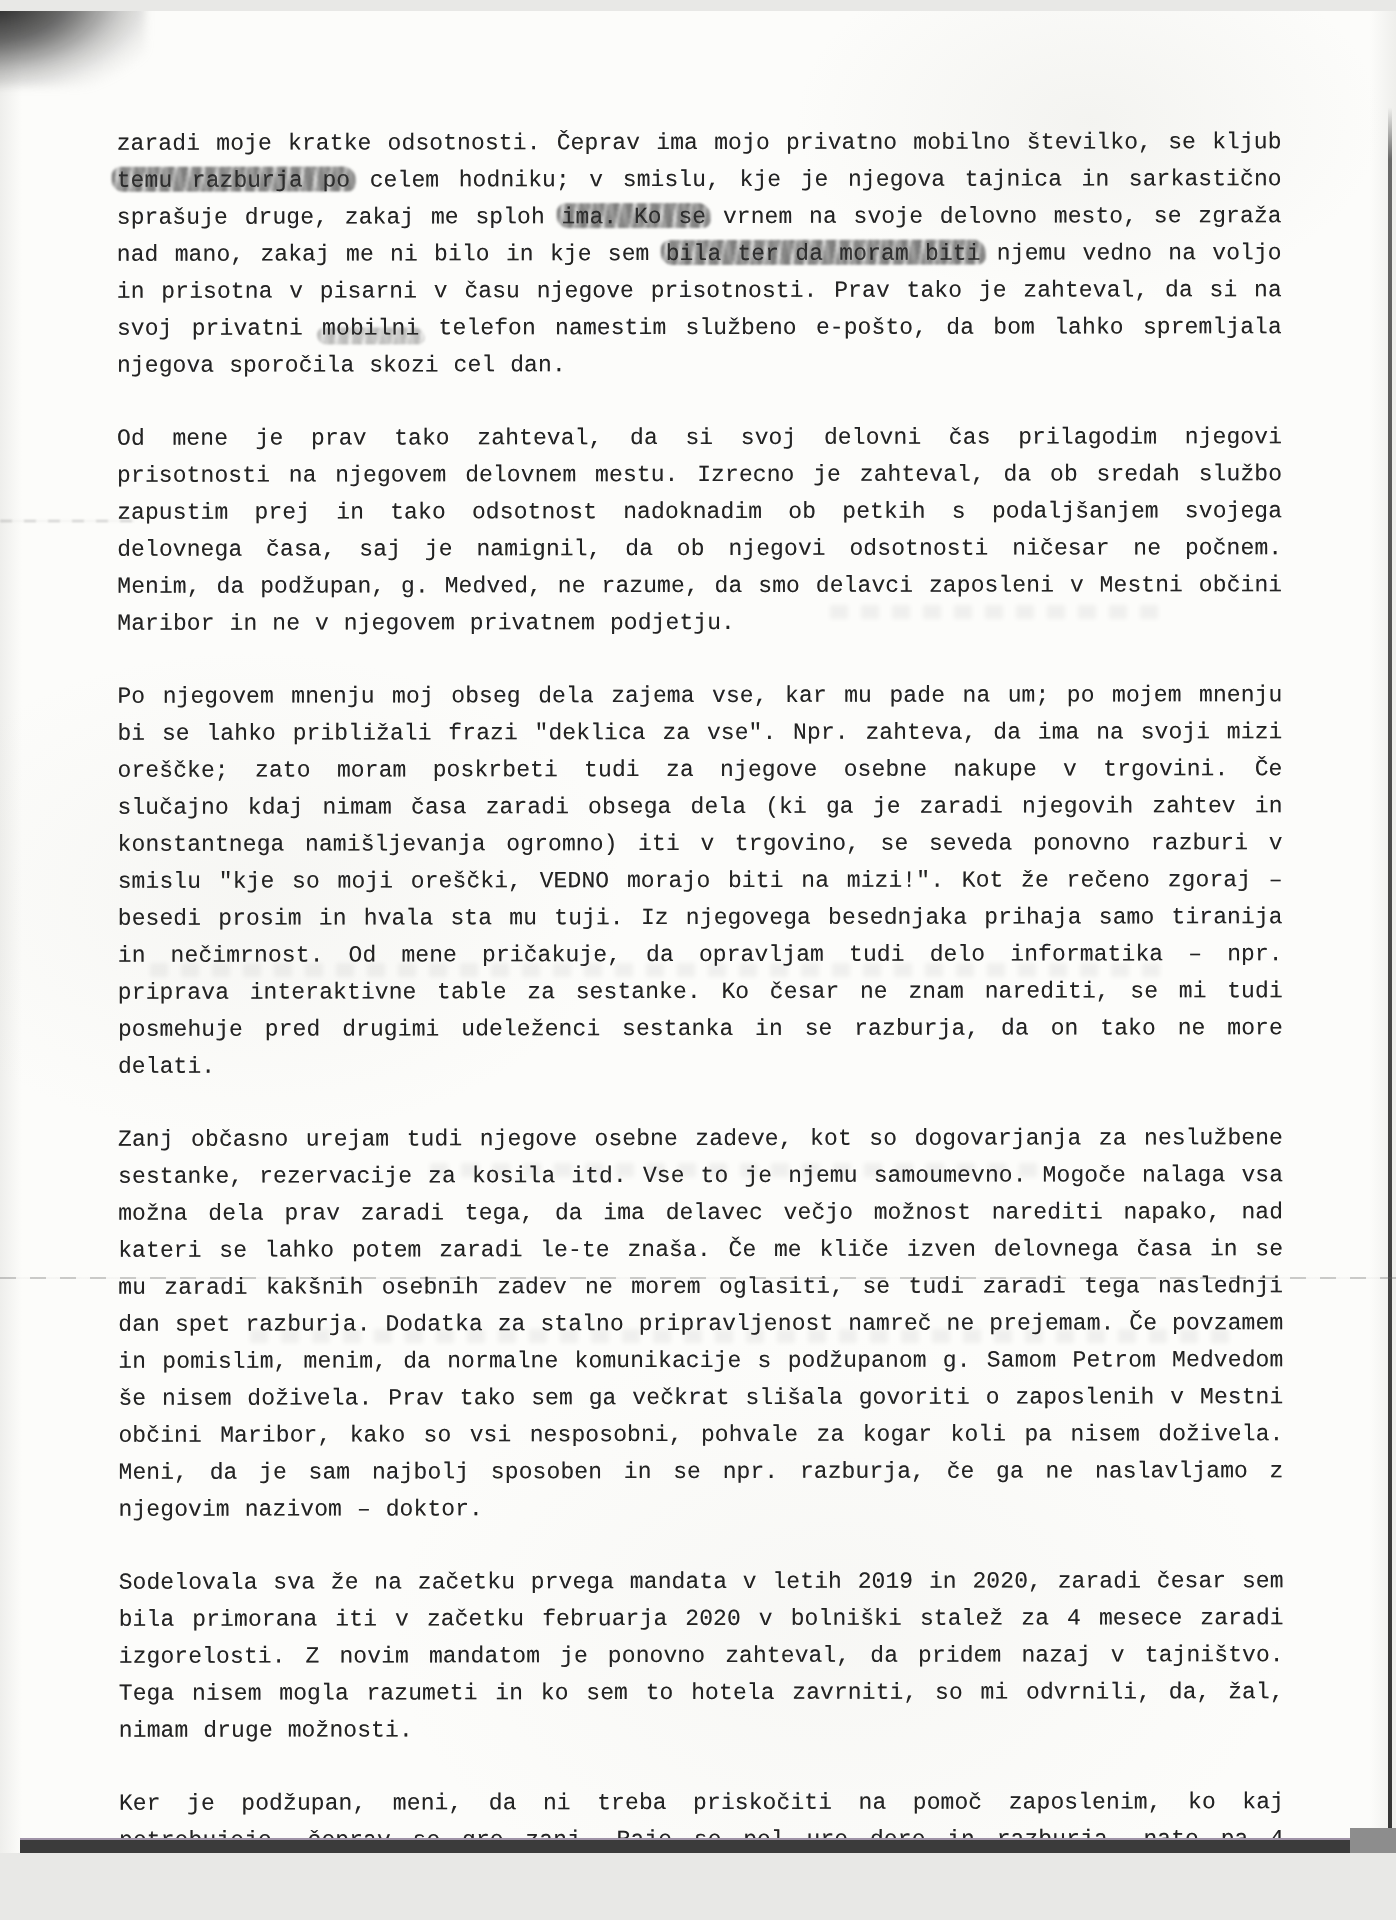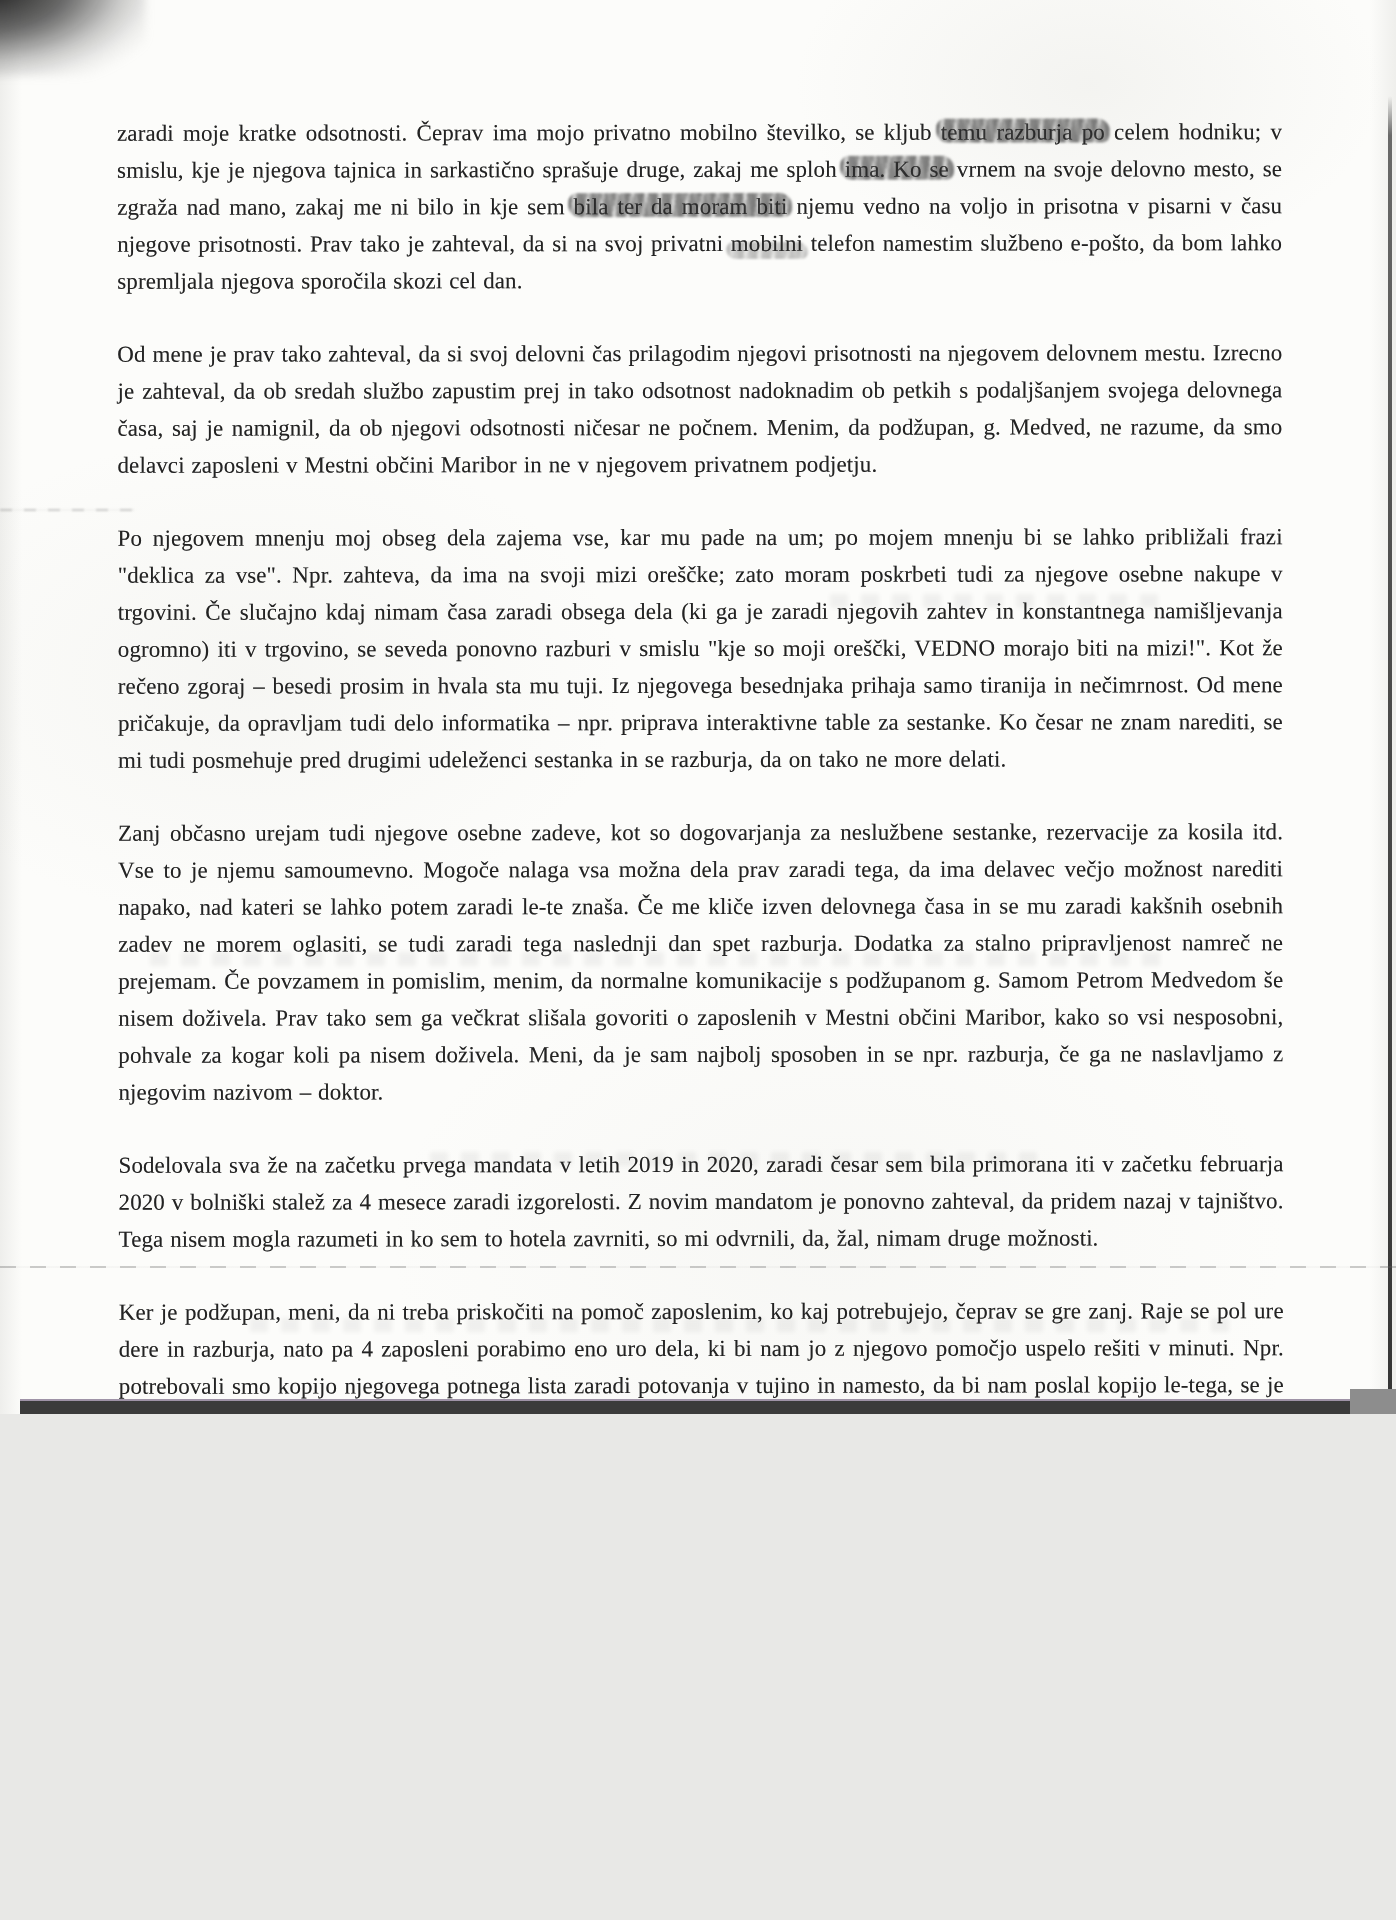--- a/index.html
+++ b/index.html
@@ -1,29 +1,29 @@
 <!DOCTYPE html>
 <html><head>
 <meta charset="utf-8">
 <style>
   html, body { margin: 0; padding: 0; background: #e8e8e6; }
   .page {
     position: relative;
     width: 1396px;
-    height: 1414px;
-    margin: 0 auto;
+    height: 1842px;
+    margin: 11px auto;
     overflow: hidden;
     background:
       linear-gradient(90deg, rgba(175,175,170,0.18) 0px, rgba(175,175,170,0.0) 22px),
       linear-gradient(270deg, rgba(185,185,180,0.20) 0px, rgba(185,185,180,0.0) 26px),
       radial-gradient(ellipse 420px 260px at 78% 6%, rgba(205,205,198,0.18), transparent 70%),
       radial-gradient(ellipse 520px 340px at 18% 48%, rgba(210,210,203,0.14), transparent 72%),
       radial-gradient(ellipse 600px 400px at 60% 88%, rgba(212,212,206,0.12), transparent 75%),
       #fcfcfa;
-    font-family: Liberation Serif, serif;
+    font-family: Liberation Mono, monospace;
   }
   
   .corner-shadow {
     position: absolute; top: -34px; left: -44px; width: 190px; height: 110px;
     background: radial-gradient(ellipse at 18% 18%,
       rgba(18,18,18,0.95) 0%, rgba(55,55,55,0.75) 35%,
       rgba(110,110,110,0.35) 60%, rgba(160,160,160,0.15) 74%, transparent 85%);
     filter: blur(4px);
   }
   .edge-line {

